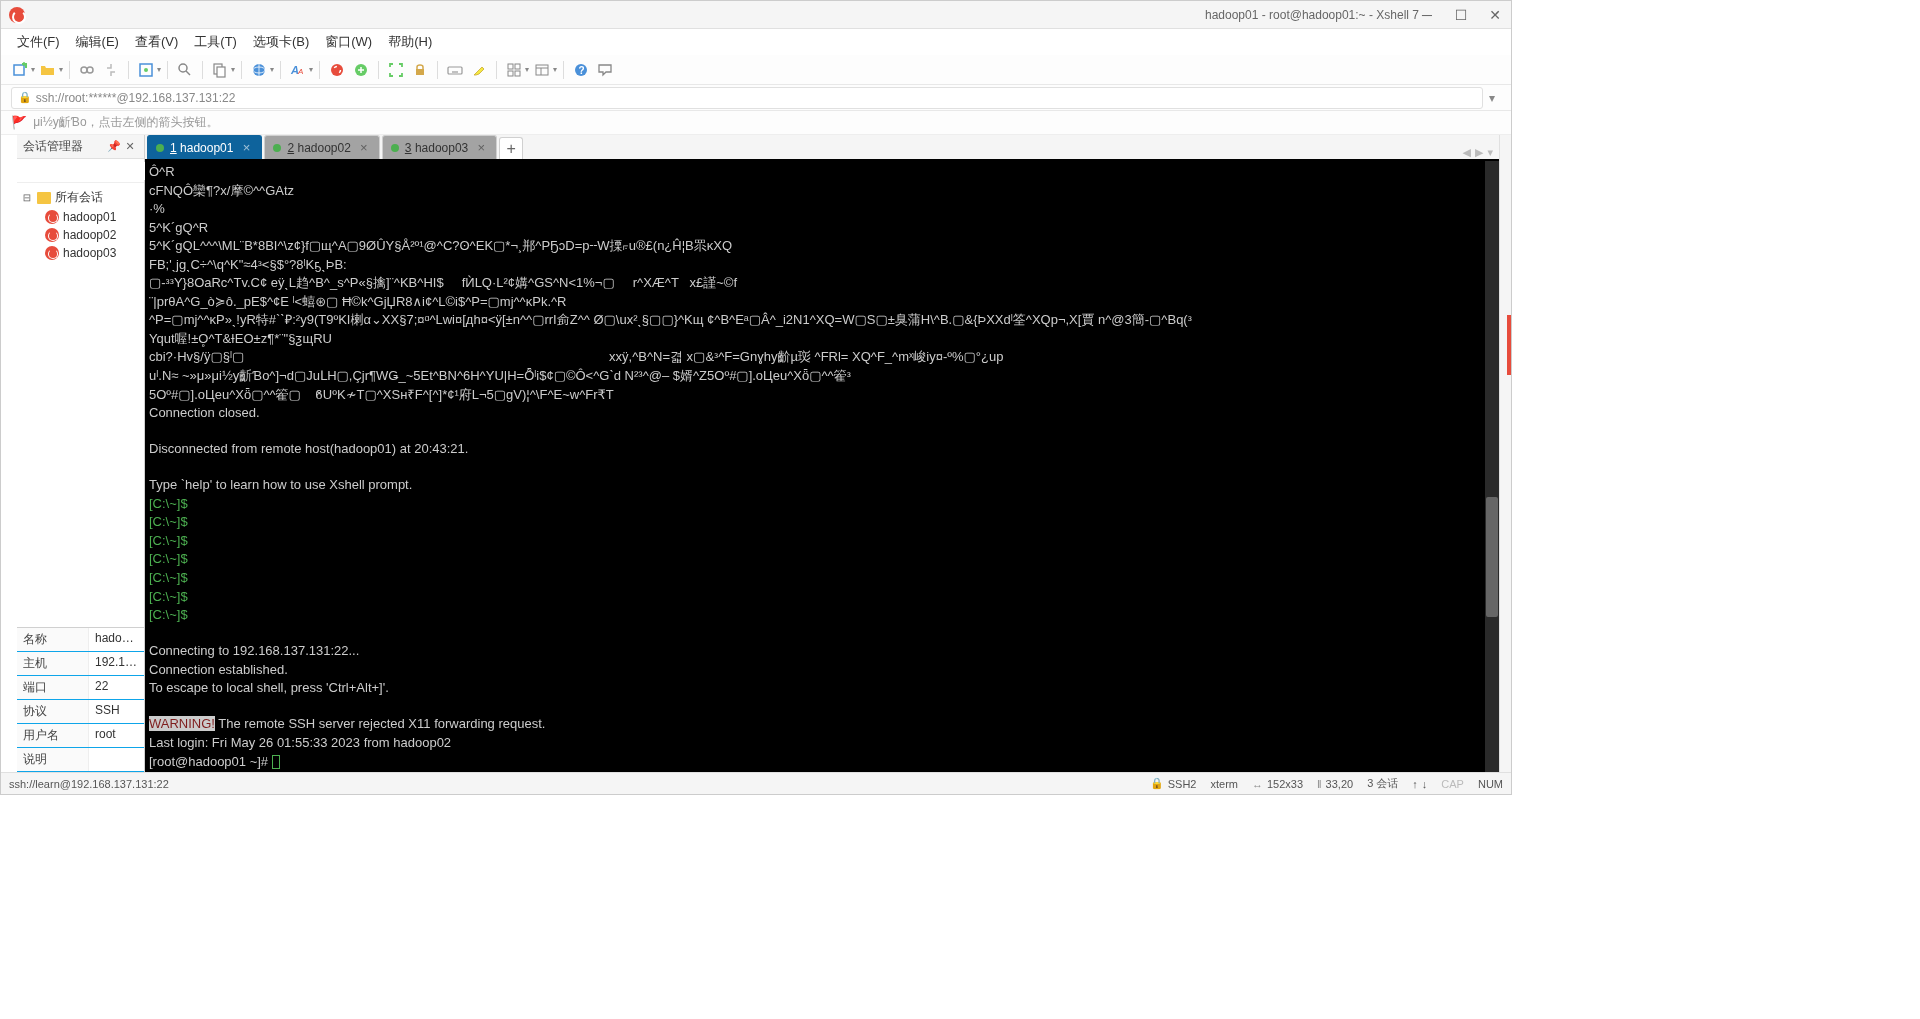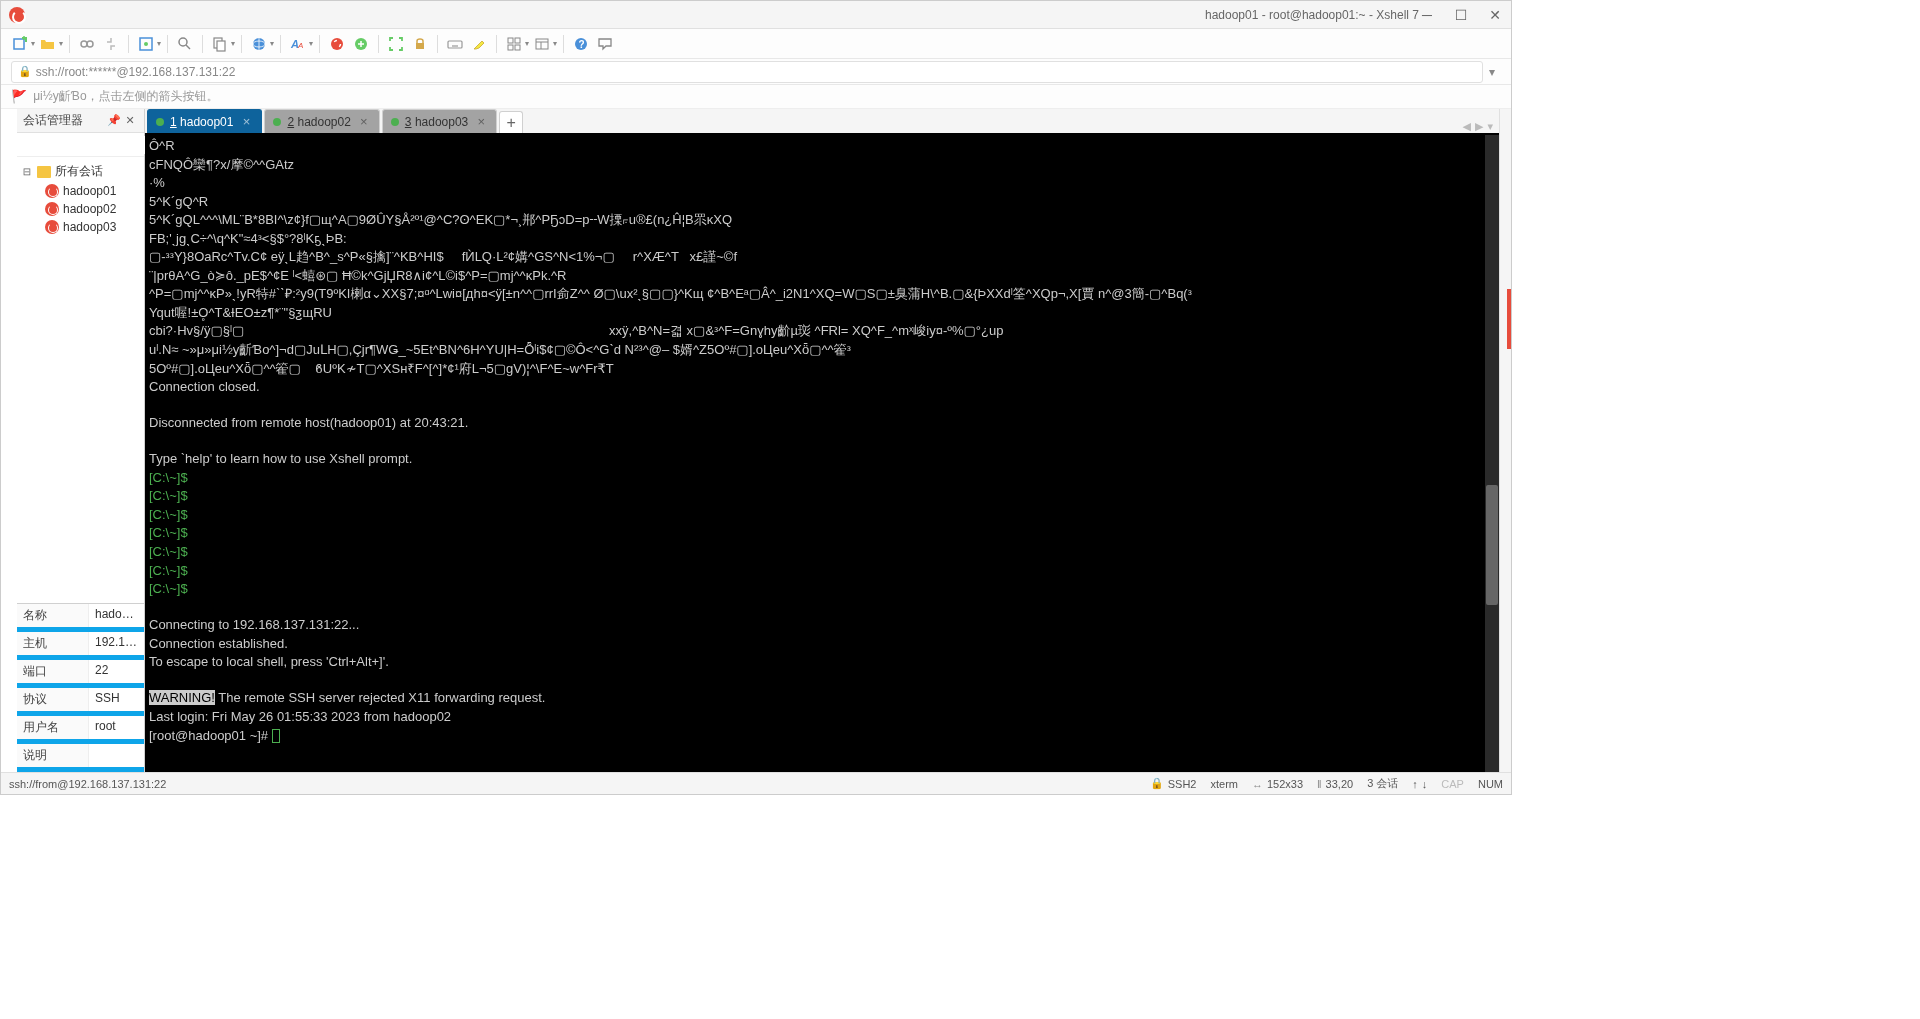--- a/index.html
+++ b/index.html
@@ -48,39 +48,39 @@
 .search-icon-btn { width: 18px; height: 18px; display: flex; align-items: center; justify-content: center; color: #888; cursor: pointer; }
 .tree { flex: 1; padding: 4px 0; overflow-y: auto; }
 .tree-node { display: flex; align-items: center; padding: 2px 4px; gap: 4px; cursor: pointer; font-size: 12px; }
 .tree-expander { width: 12px; font-size: 10px; color: #666; text-align: center; }
 .tree-folder-icon { width: 14px; height: 12px; background: #f5c542; border-radius: 1px; position: relative; }
 .tree-session-icon { width: 14px; height: 14px; border-radius: 50%; background: #e74c3c; position: relative; }
 .tree-session-icon::after { content: ""; position: absolute; top: 3px; left: 3px; width: 8px; height: 8px; border: 1.5px solid #fff; border-radius: 50%; border-top-color: transparent; }
 .tree-child { padding-left: 28px; }
 
 .props { border-top: 1px solid #d0d0d0; }
-.prop-row { display: flex; border-bottom: 5px solid #0ea5e9; justify-content: center; }
+.prop-row { display: flex; border-bottom: 1px solid #0ea5e9; justify-content: center; }
 .prop-label { width: 72px; padding: 3px 6px; background: #fafafa; border-right: 1px solid #eee; font-size: 12px; color: #444; }
 .prop-value { flex: 1; padding: 3px 6px; font-size: 12px; color: #333; overflow: hidden; text-overflow: ellipsis; white-space: nowrap; }
 
 
 .content { flex: 1; display: flex; flex-direction: column; }
 .tabbar { height: 26px; display: flex; align-items: end; background: #f5f5f5; border-bottom: 2px solid #000000; padding-left: 2px; }
 .tab { height: 24px; display: flex; align-items: center; padding: 0 8px; gap: 6px; background: #a3a3a3; border: 1px solid #d0d0d0; border-bottom: none; border-radius: 3px 3px 0 0; margin-right: 2px; cursor: pointer; font-size: 12px; }
 .tab.active { background: #0e639c; color: #fff; border-color: #0e639c; }
 .tab-dot { width: 8px; height: 8px; border-radius: 50%; background: #4caf50; }
 .tab-label .accel { text-decoration: underline; }
 .tab-close { width: 14px; height: 14px; display: flex; align-items: center; justify-content: center; font-size: 13px; color: inherit; opacity: 0.6; }
 .tab-add { width: 24px; height: 22px; display: flex; align-items: center; justify-content: center; cursor: pointer; color: #666; font-size: 16px; border: 1px solid #d0d0d0; background: #fff; border-radius: 3px 3px 0 0; border-bottom: none; }
 .tabbar-spacer { flex: 1; }
 .tabbar-nav { display: flex; gap: 4px; padding: 0 6px; color: #bbb; font-size: 11px; }
 
 .terminal { flex: 1; background: #000; color: #ccc; font-family: "Consolas", "Courier New", monospace; font-size: 13px; line-height: 1.35; padding: 2px 4px; overflow: hidden; white-space: pre-wrap; word-break: break-all; position: relative; }
 .terminal .green { color: #4caf50; font-weight: normal; }
-.terminal .warn { background: #ccc; color: #000000; }
+.terminal .warn { background: #ccc; color: #7f1d1d; }
 .terminal .cursor { display: inline-block; width: 8px; height: 14px; border: 1px solid #4caf50; vertical-align: middle; }
 
 .vscroll-container { position: absolute; right: 0; top: 0; bottom: 0; width: 14px; background: #2a2a2a; }
 .vscroll-thumb { position: absolute; right: 1px; width: 12px; height: 120px; top: 55%; background: #666; border-radius: 2px; }
 
 .rightedge { width: 12px; background: #f5f5f5; border-left: 1px solid #e0e0e0; position: relative; }
 .rightedge-accent { position: absolute; right: 0; top: 180px; width: 4px; height: 60px; background: #e74c3c; }
 
 
 .statusbar { height: 22px; display: flex; align-items: center; padding: 0 8px; background: #f5f5f5; border-top: 1px solid #e0e0e0; font-size: 11px; color: #555; gap: 14px; }
@@ -96,20 +96,29 @@
   <div class="titlebar">
     <div class="titlebar-icon"></div>
     <div class="titlebar-text">hadoop01 - root@hadoop01:~ - Xshell 7</div>
     <div class="win-controls">
       <div class="win-btn">─</div>
       <div class="win-btn">☐</div>
       <div class="win-btn">✕</div>
     </div>
   </div>
 
+  <div class="menubar">
+    <div class="menu-item">文件(F)</div>
+    <div class="menu-item">编辑(E)</div>
+    <div class="menu-item">查看(V)</div>
+    <div class="menu-item">工具(T)</div>
+    <div class="menu-item">选项卡(B)</div>
+    <div class="menu-item">窗口(W)</div>
+    <div class="menu-item">帮助(H)</div>
+  </div>
 
   <div class="toolbar">
     <div class="tb-btn">
         <svg class="icon-svg" viewBox="0 0 16 16">
           <rect x="2" y="3" width="10" height="10" fill="none" stroke="#4a90d9" stroke-width="1.5"></rect>
           <path d="M10 2 L14 2 L14 6" stroke="#6c6" stroke-width="2" fill="none"></path>
           <path d="M12 0 L12 4 M10 2 L14 2" stroke="#6c6" stroke-width="1.5"></path>
         </svg>
       </div>
       <span class="tb-drop">▾</span>
@@ -377,21 +386,21 @@
     </div>
 
     <div class="rightedge">
       <div class="rightedge-accent"></div>
     </div>
 
   </div>
 
   <div class="statusbar">
     <div class="status-seg">
-        <span>ssh://from@192.168.137.131:22</span>
+        <span>ssh://learn@192.168.137.131:22</span>
       </div>
     <div class="flex"></div>
     <div class="status-seg">
         <span class="status-icon">🔒</span>
         <span>SSH2</span>
       </div>
     <div class="status-seg">
         <span>xterm</span>
       </div>
     <div class="status-seg">

